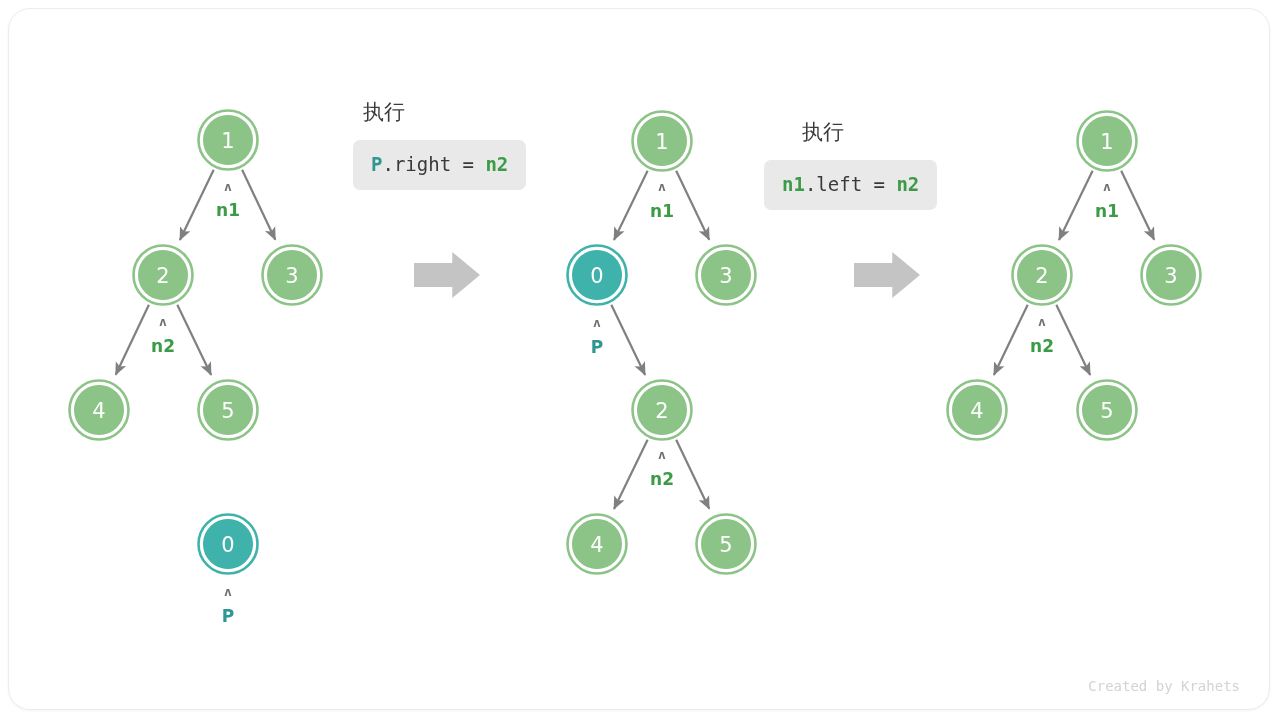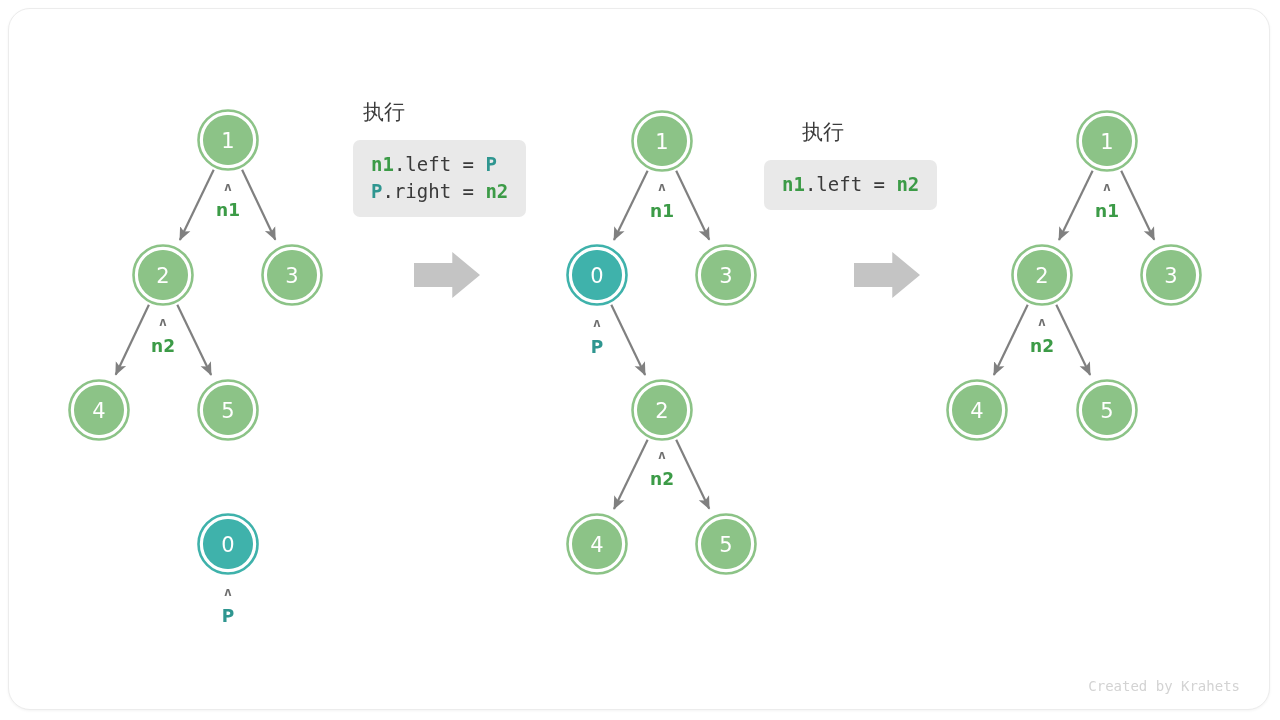--- a/index.html
+++ b/index.html
@@ -274,17 +274,17 @@
       </g>
     <g id="transitions-layer">
         <polygon points="414,263.04 452.28,263.04 452.28,252 480,275 452.28,298 452.28,286.96 414,286.96" class="big-arrow"></polygon>
         <polygon points="854,263.04 892.28,263.04 892.28,252 920,275 892.28,298 892.28,286.96 854,286.96" class="big-arrow"></polygon>
       </g>
     <text id="credit-text" class="credit" x="1240" y="691">Created by Krahets</text>
   </svg>
 
   <div id="overlays">
       <div class="exec-title" style="left: 363px; top: 98px;">执行</div>
-      <div class="code-box" style="left: 353px; top: 140px;"><div class="code-line"><span class="tok-var">n1</span><span class="tok-op">.left = </span><span class="tok-ptr">P</span></div><div class="code-line"><span class="tok-ptr">P</span><span class="tok-op">.right = </span><span class="tok-var">n2</span></div></div>
+      <div class="code-box" style="left: 353px; top: 140px;"><div class="code-line"><span class="tok-ptr">P</span><span class="tok-op">.right = </span><span class="tok-var">n2</span></div></div>
       <div class="exec-title" style="left: 802px; top: 118px;">执行</div>
       <div class="code-box" style="left: 764px; top: 160px;"><div class="code-line"><span class="tok-var">n1</span><span class="tok-op">.left = </span><span class="tok-var">n2</span></div></div>
     </div>
 </div>
 
 </body></html>

